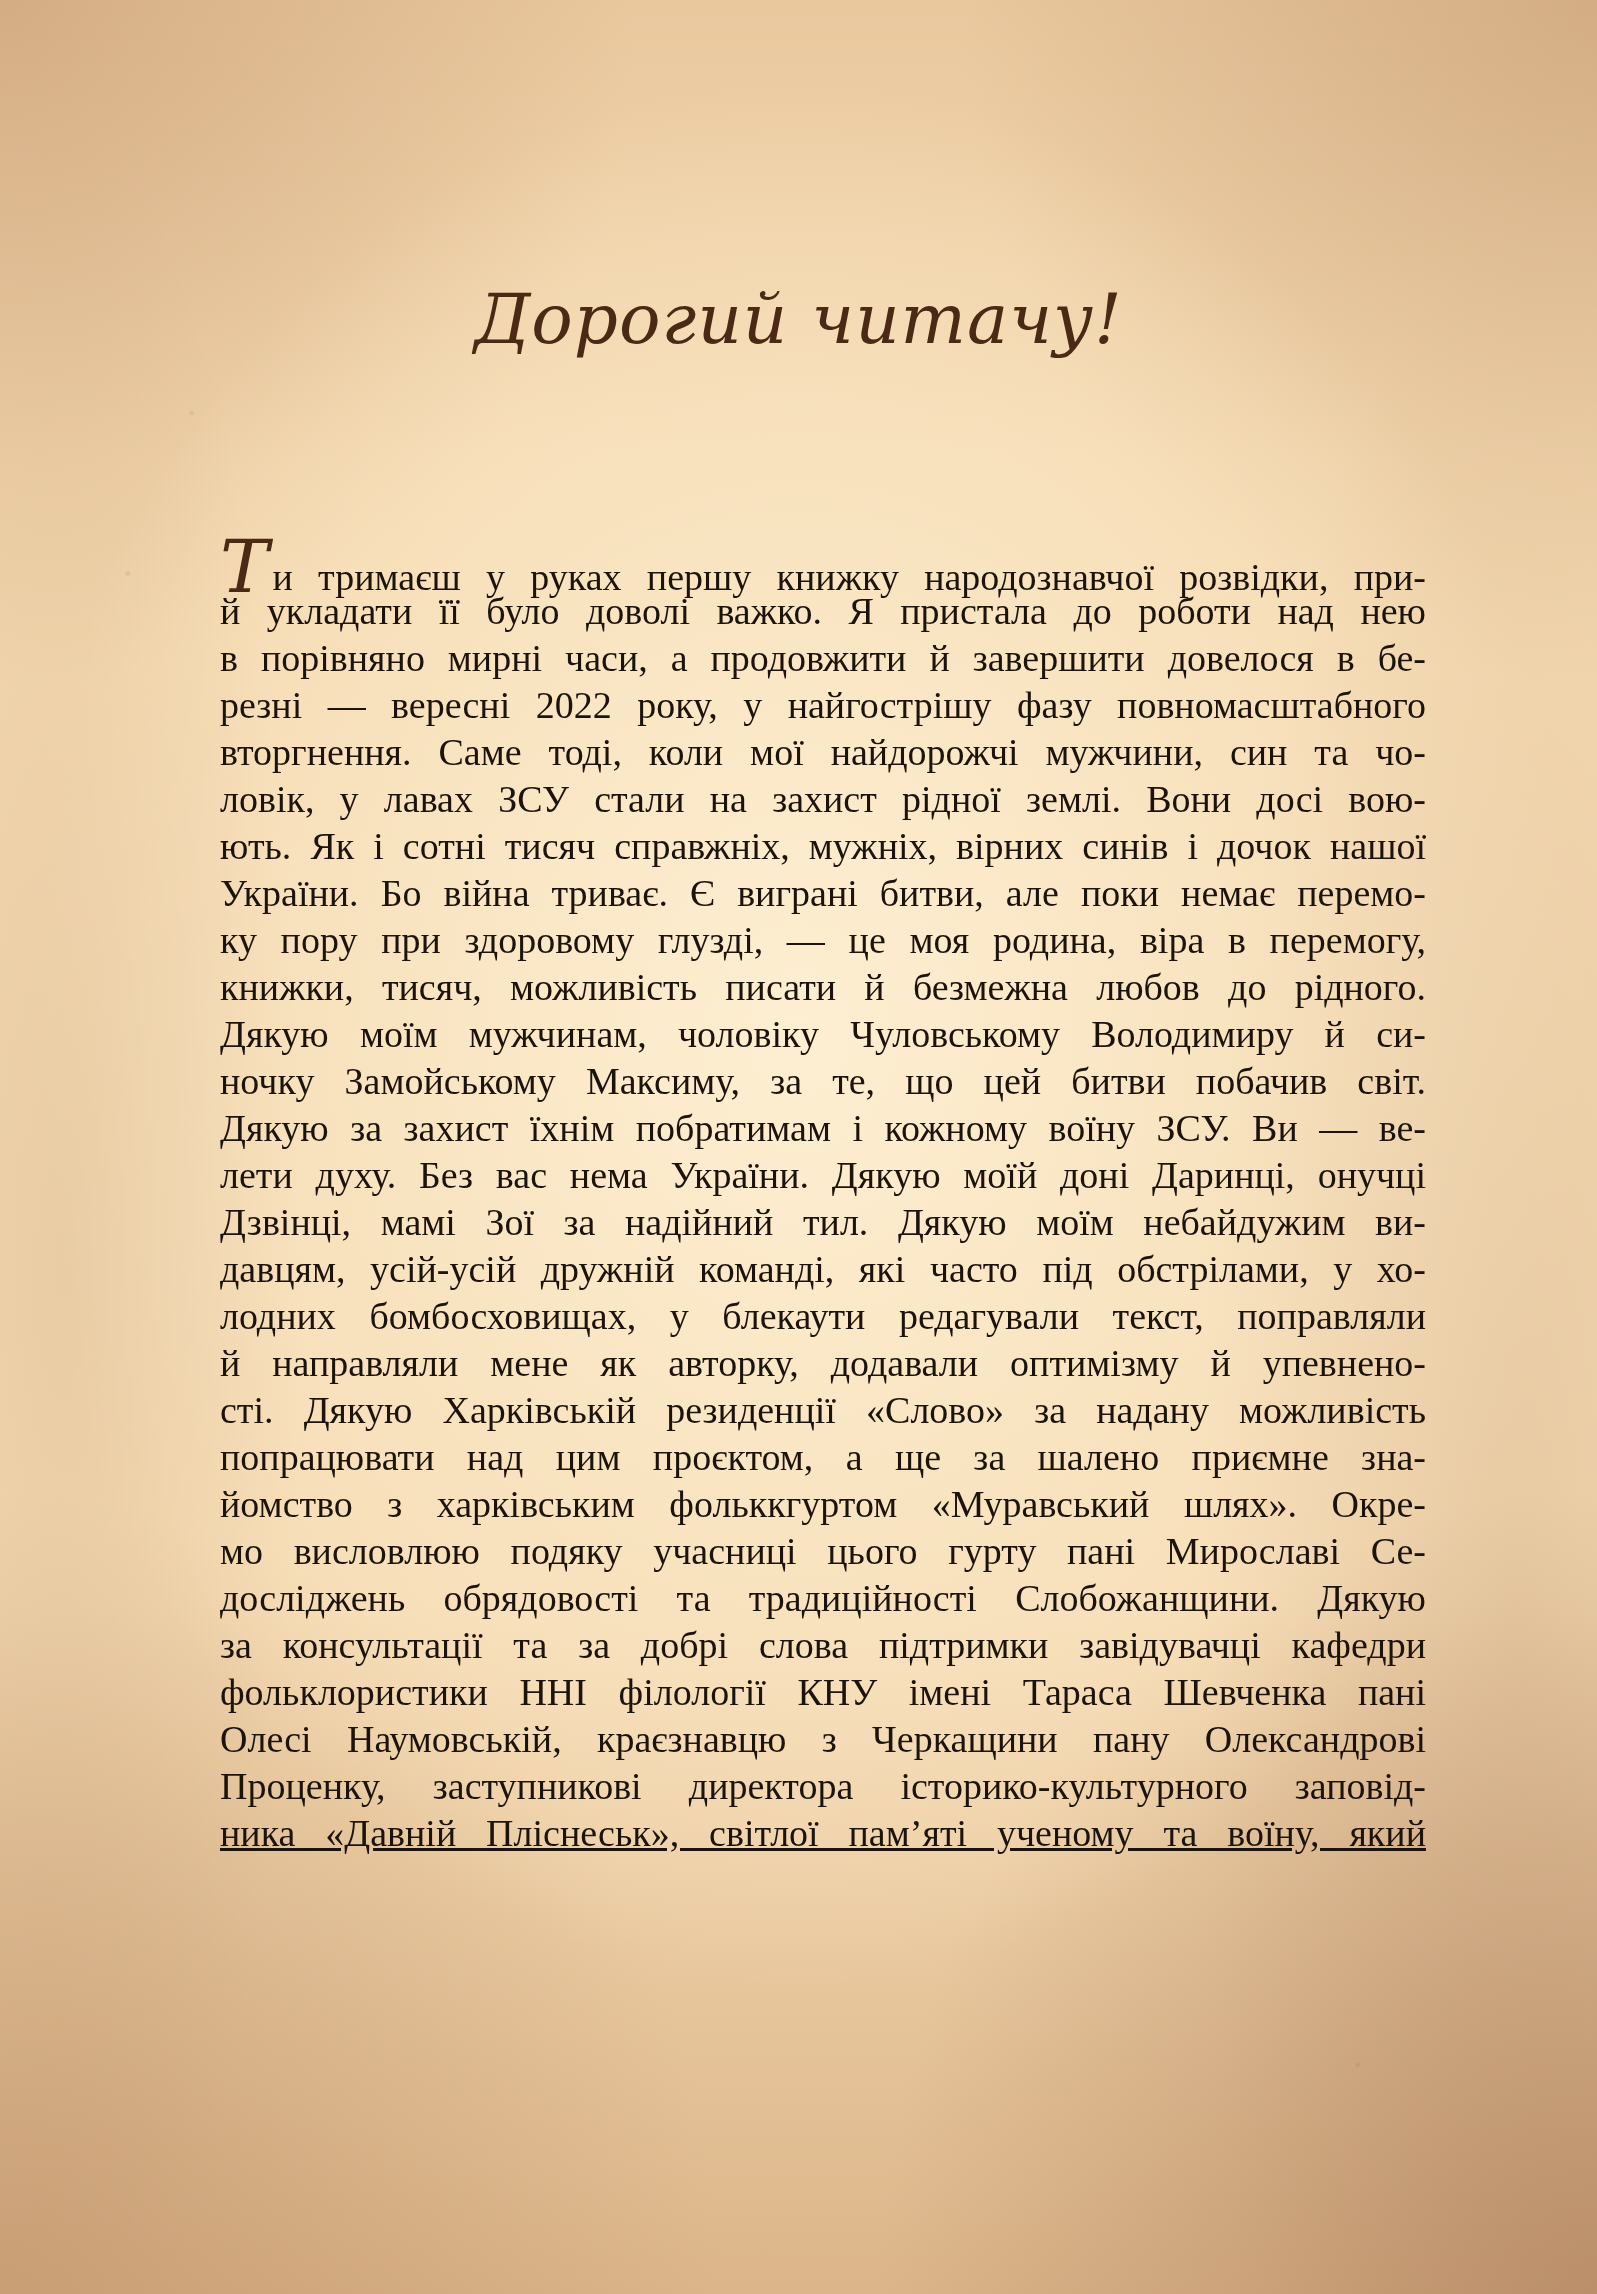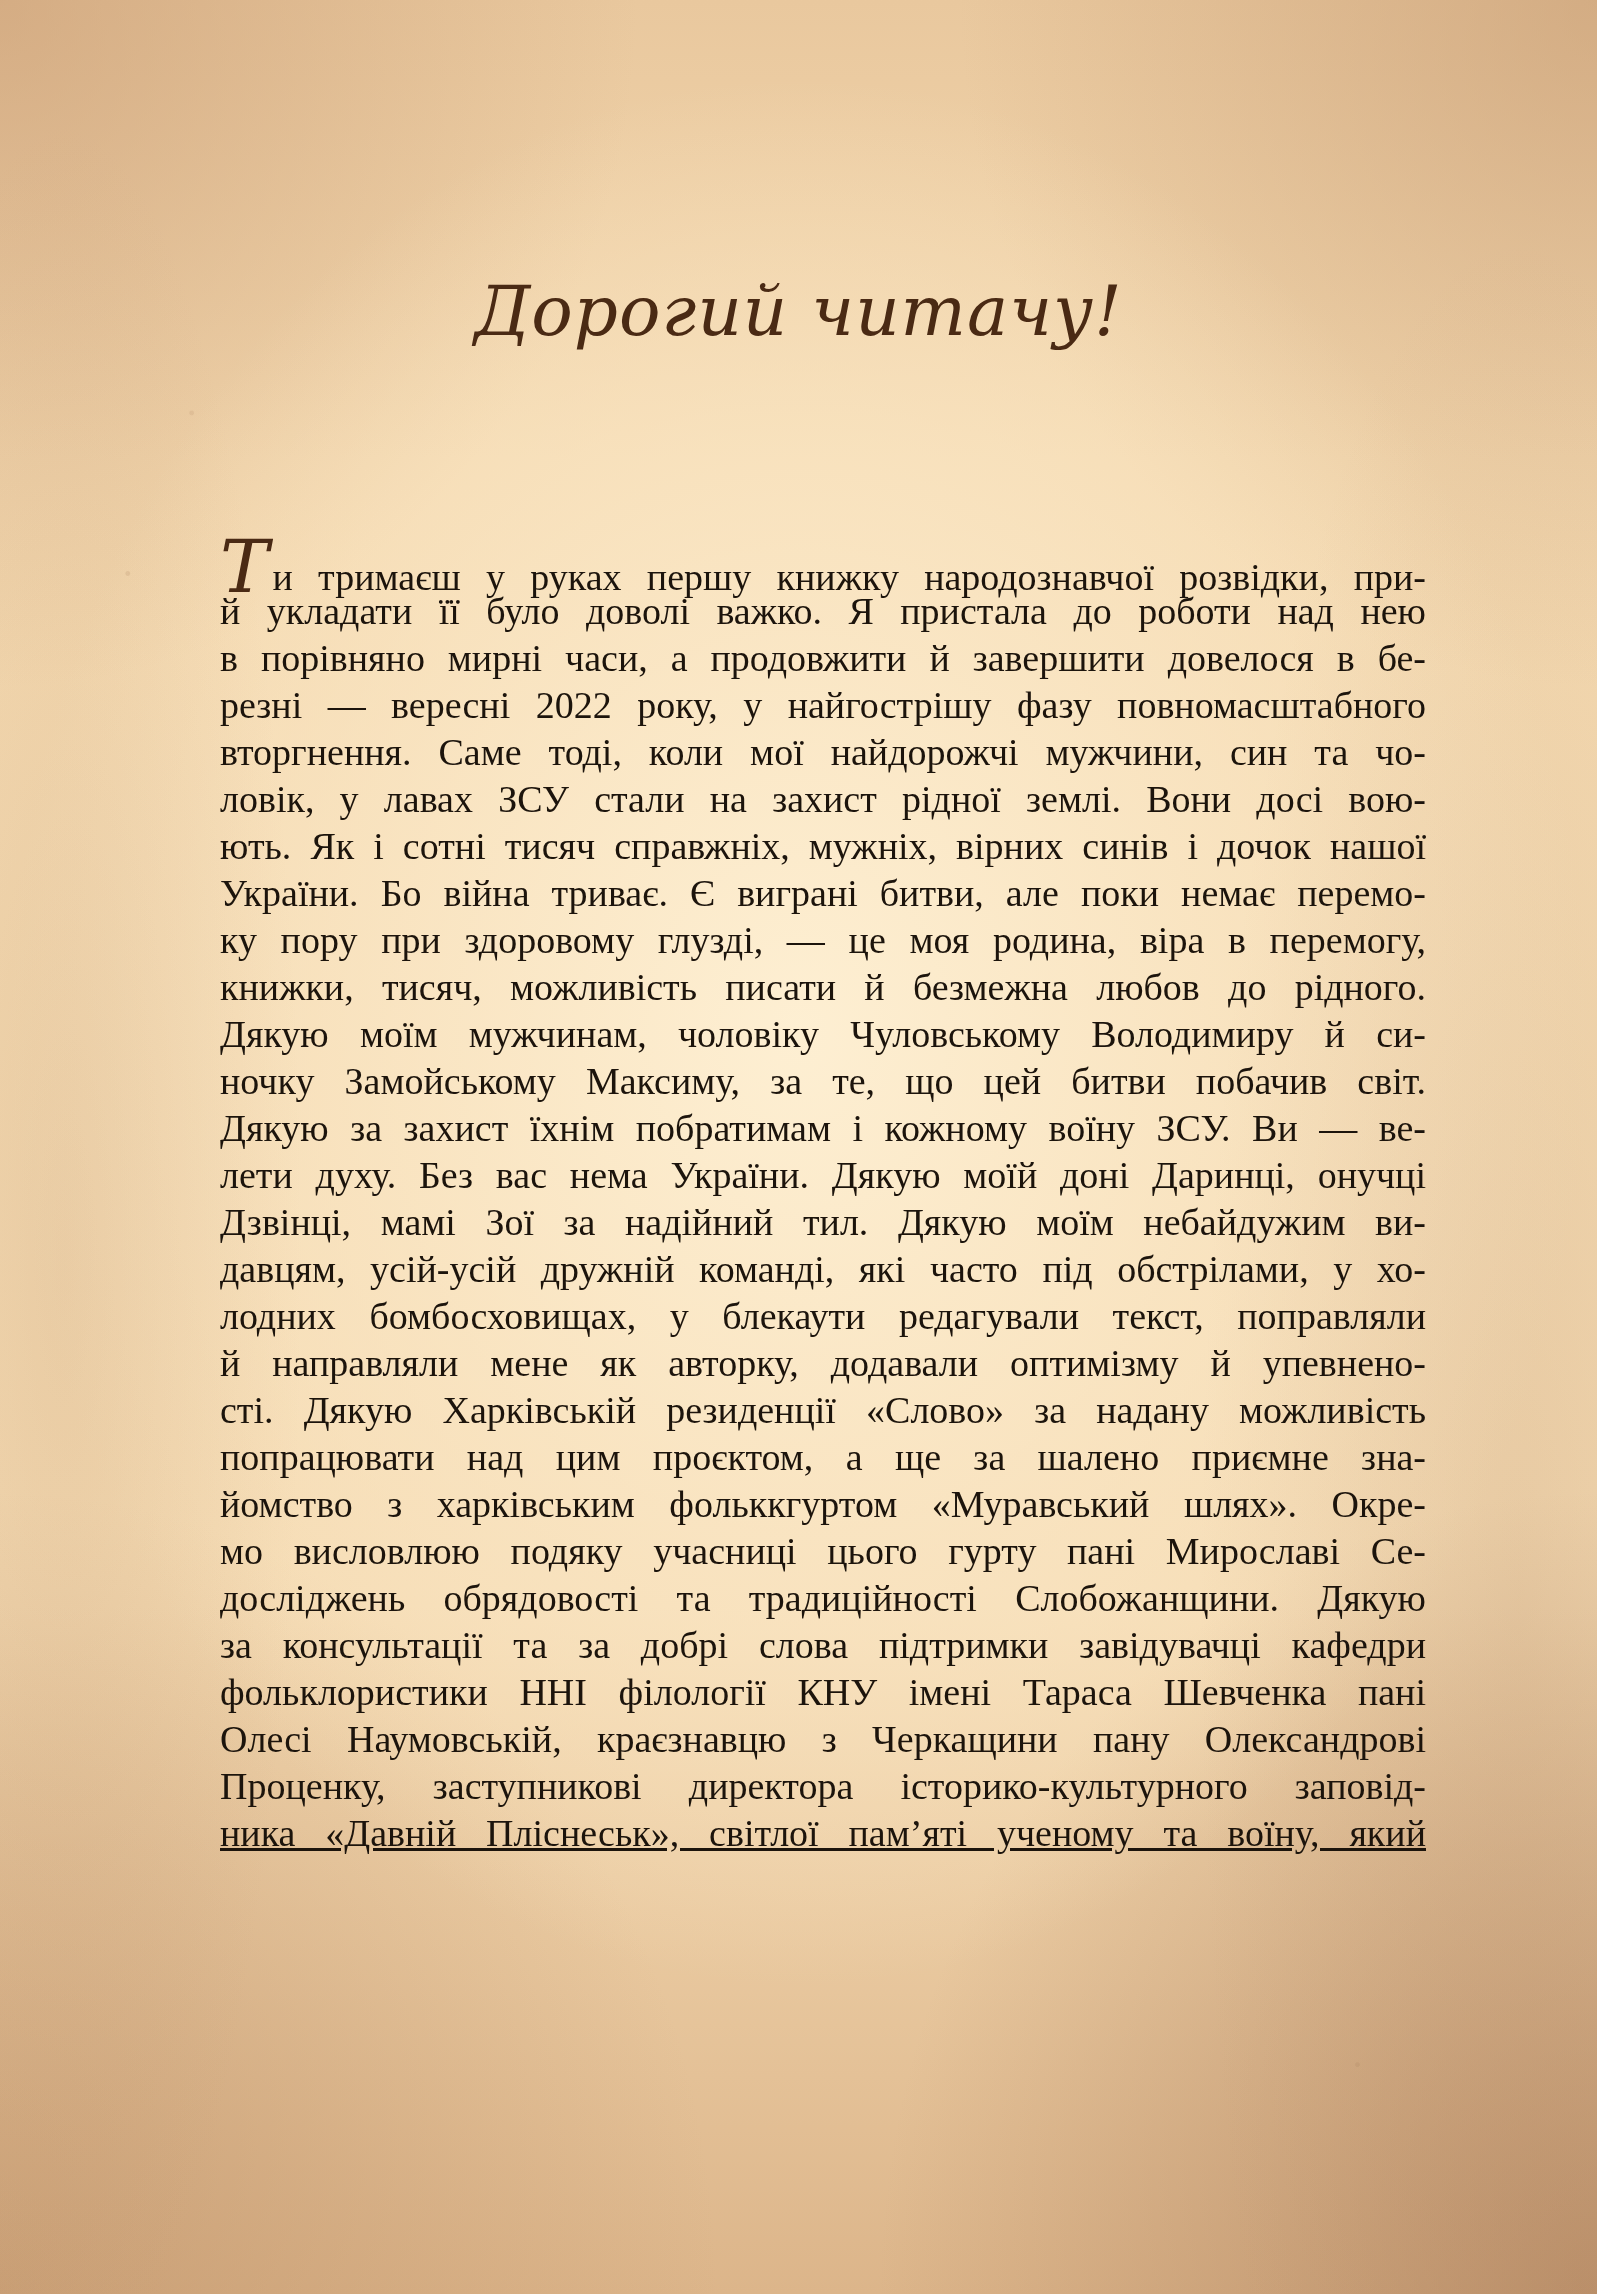--- a/index.html
+++ b/index.html
@@ -39,21 +39,21 @@
       position: absolute;
       left: 0;
       right: 0;
       top: 271px;
       text-align: center;
       font-family: "DejaVu Serif", serif;
       font-style: italic;
       font-size: 69px;
       color: #4a2a14;
       letter-spacing: 1px;
-      margin: 0;
+      margin: 8px;
       font-weight: normal;
     }
     .body-text {
       position: absolute;
       left: 216px;
       width: 1206px;
       top: 537px;
       font-family: "Liberation Serif", serif;
       font-size: 38px;
       line-height: 47px;

